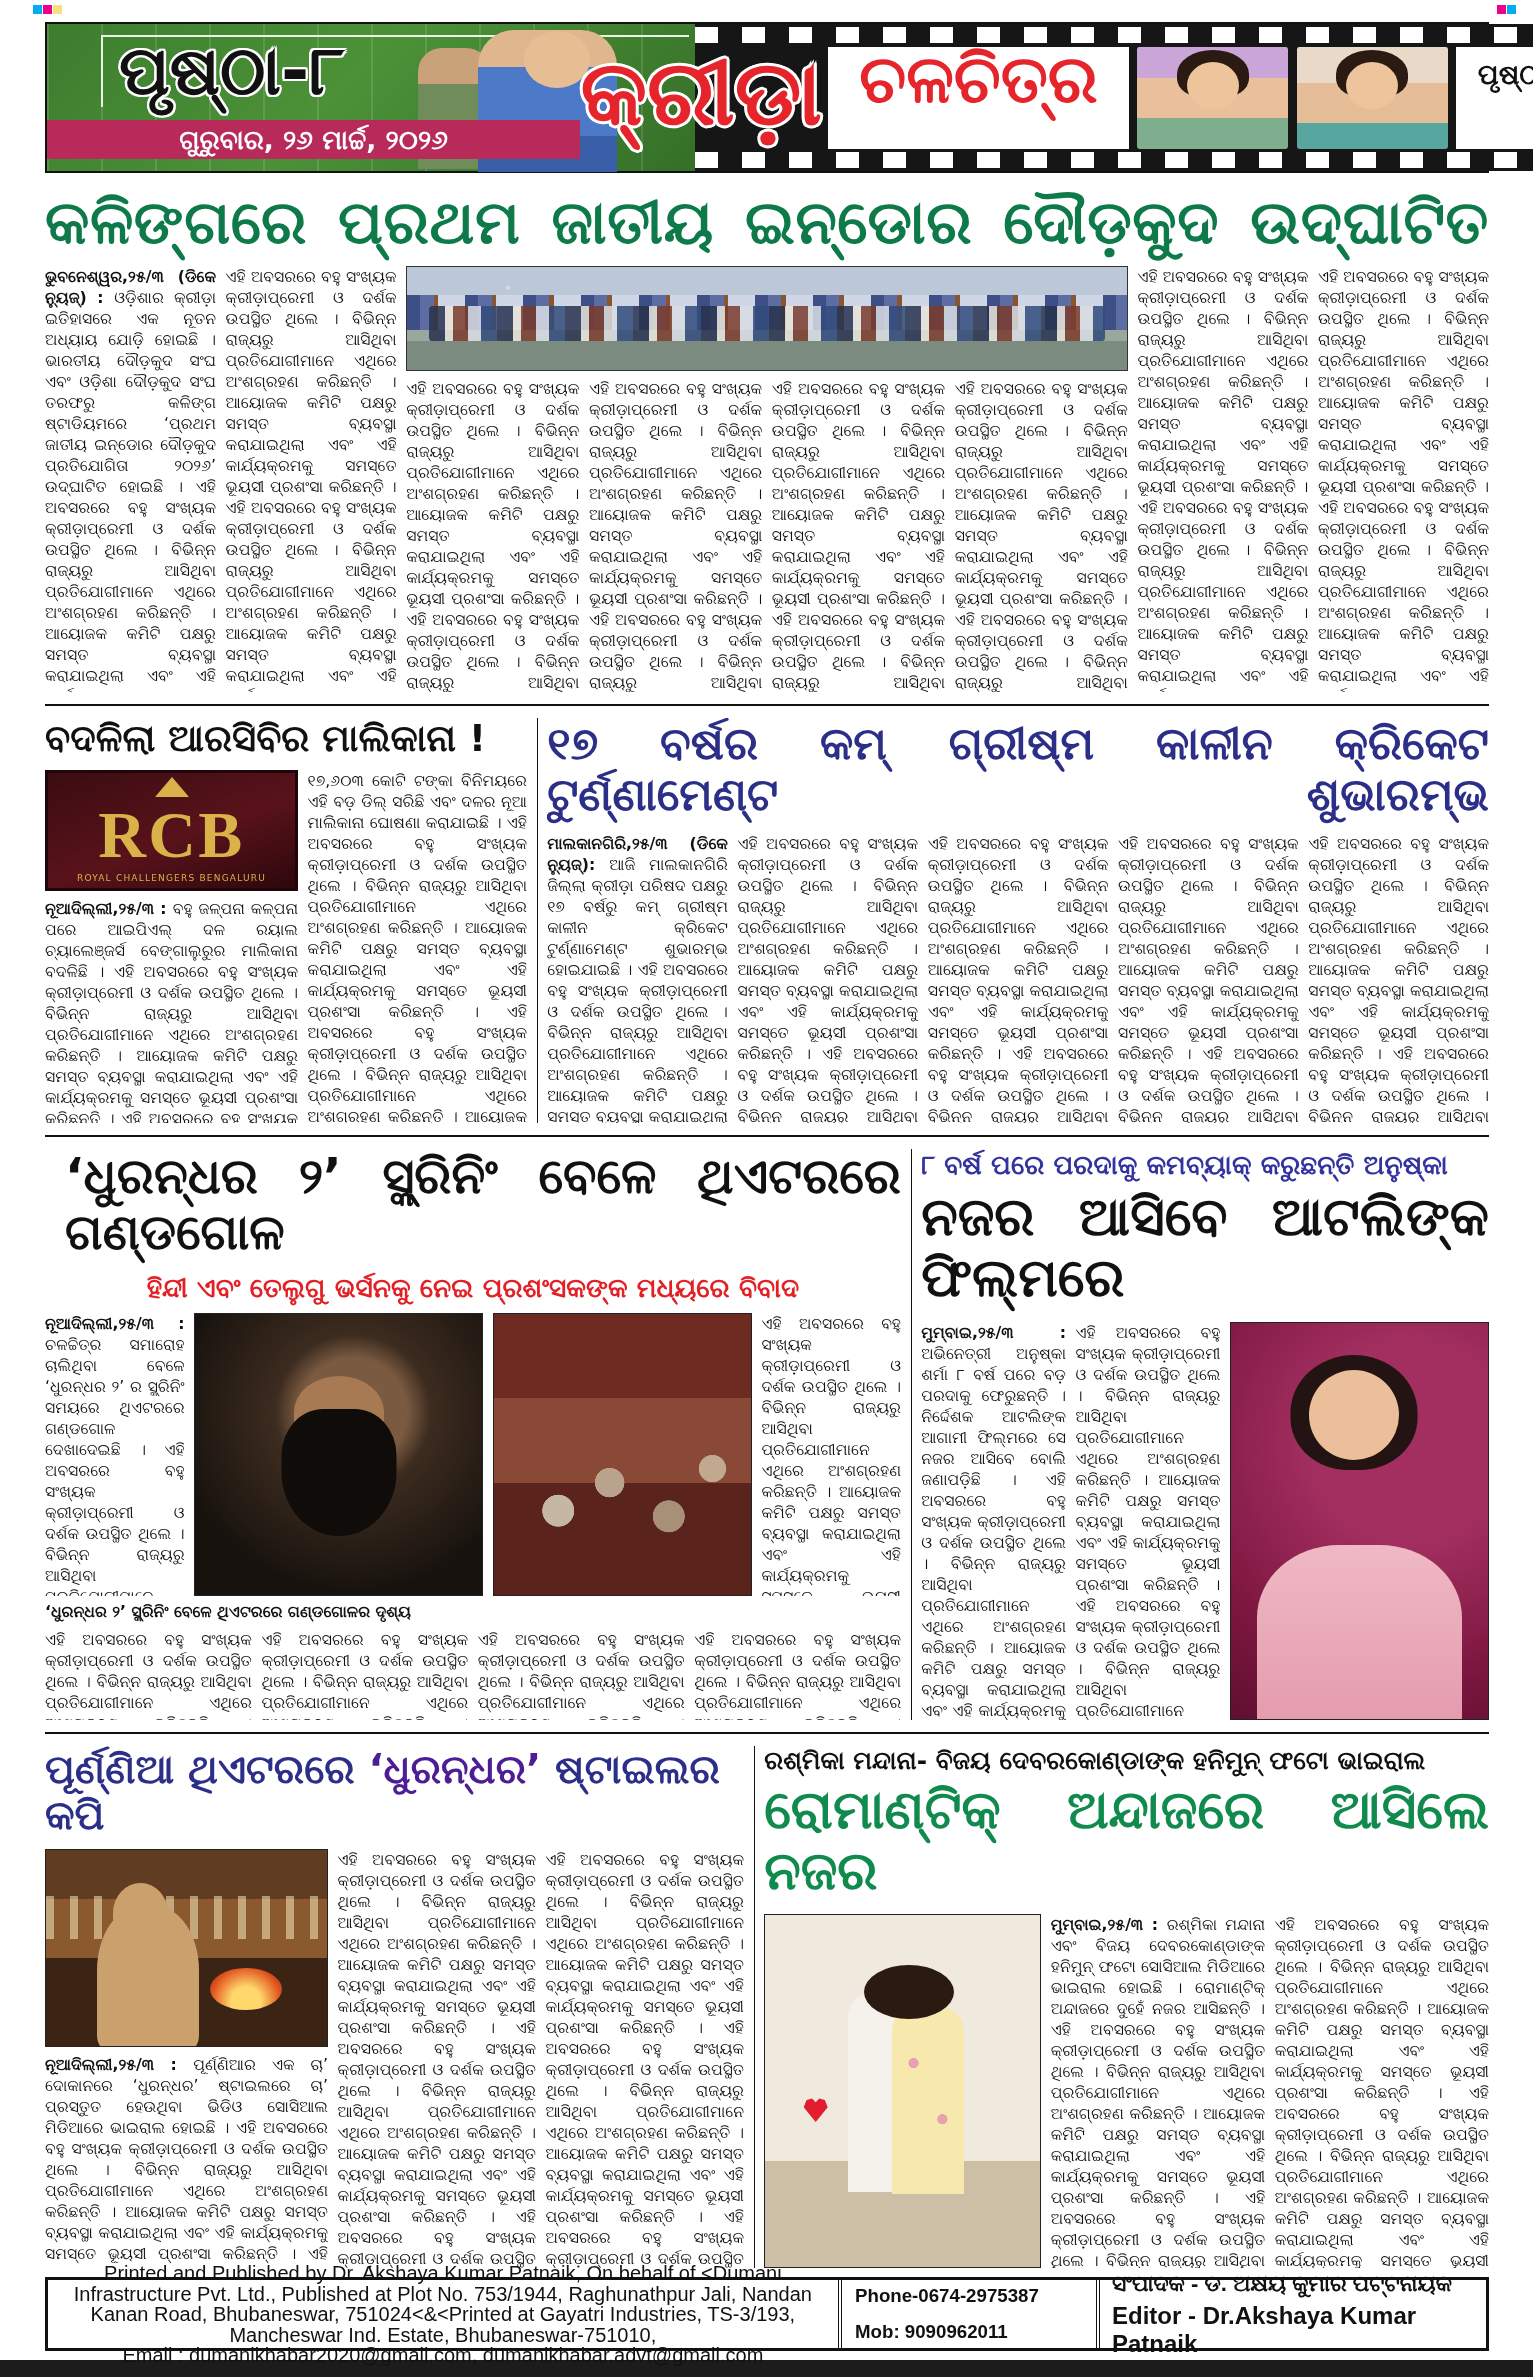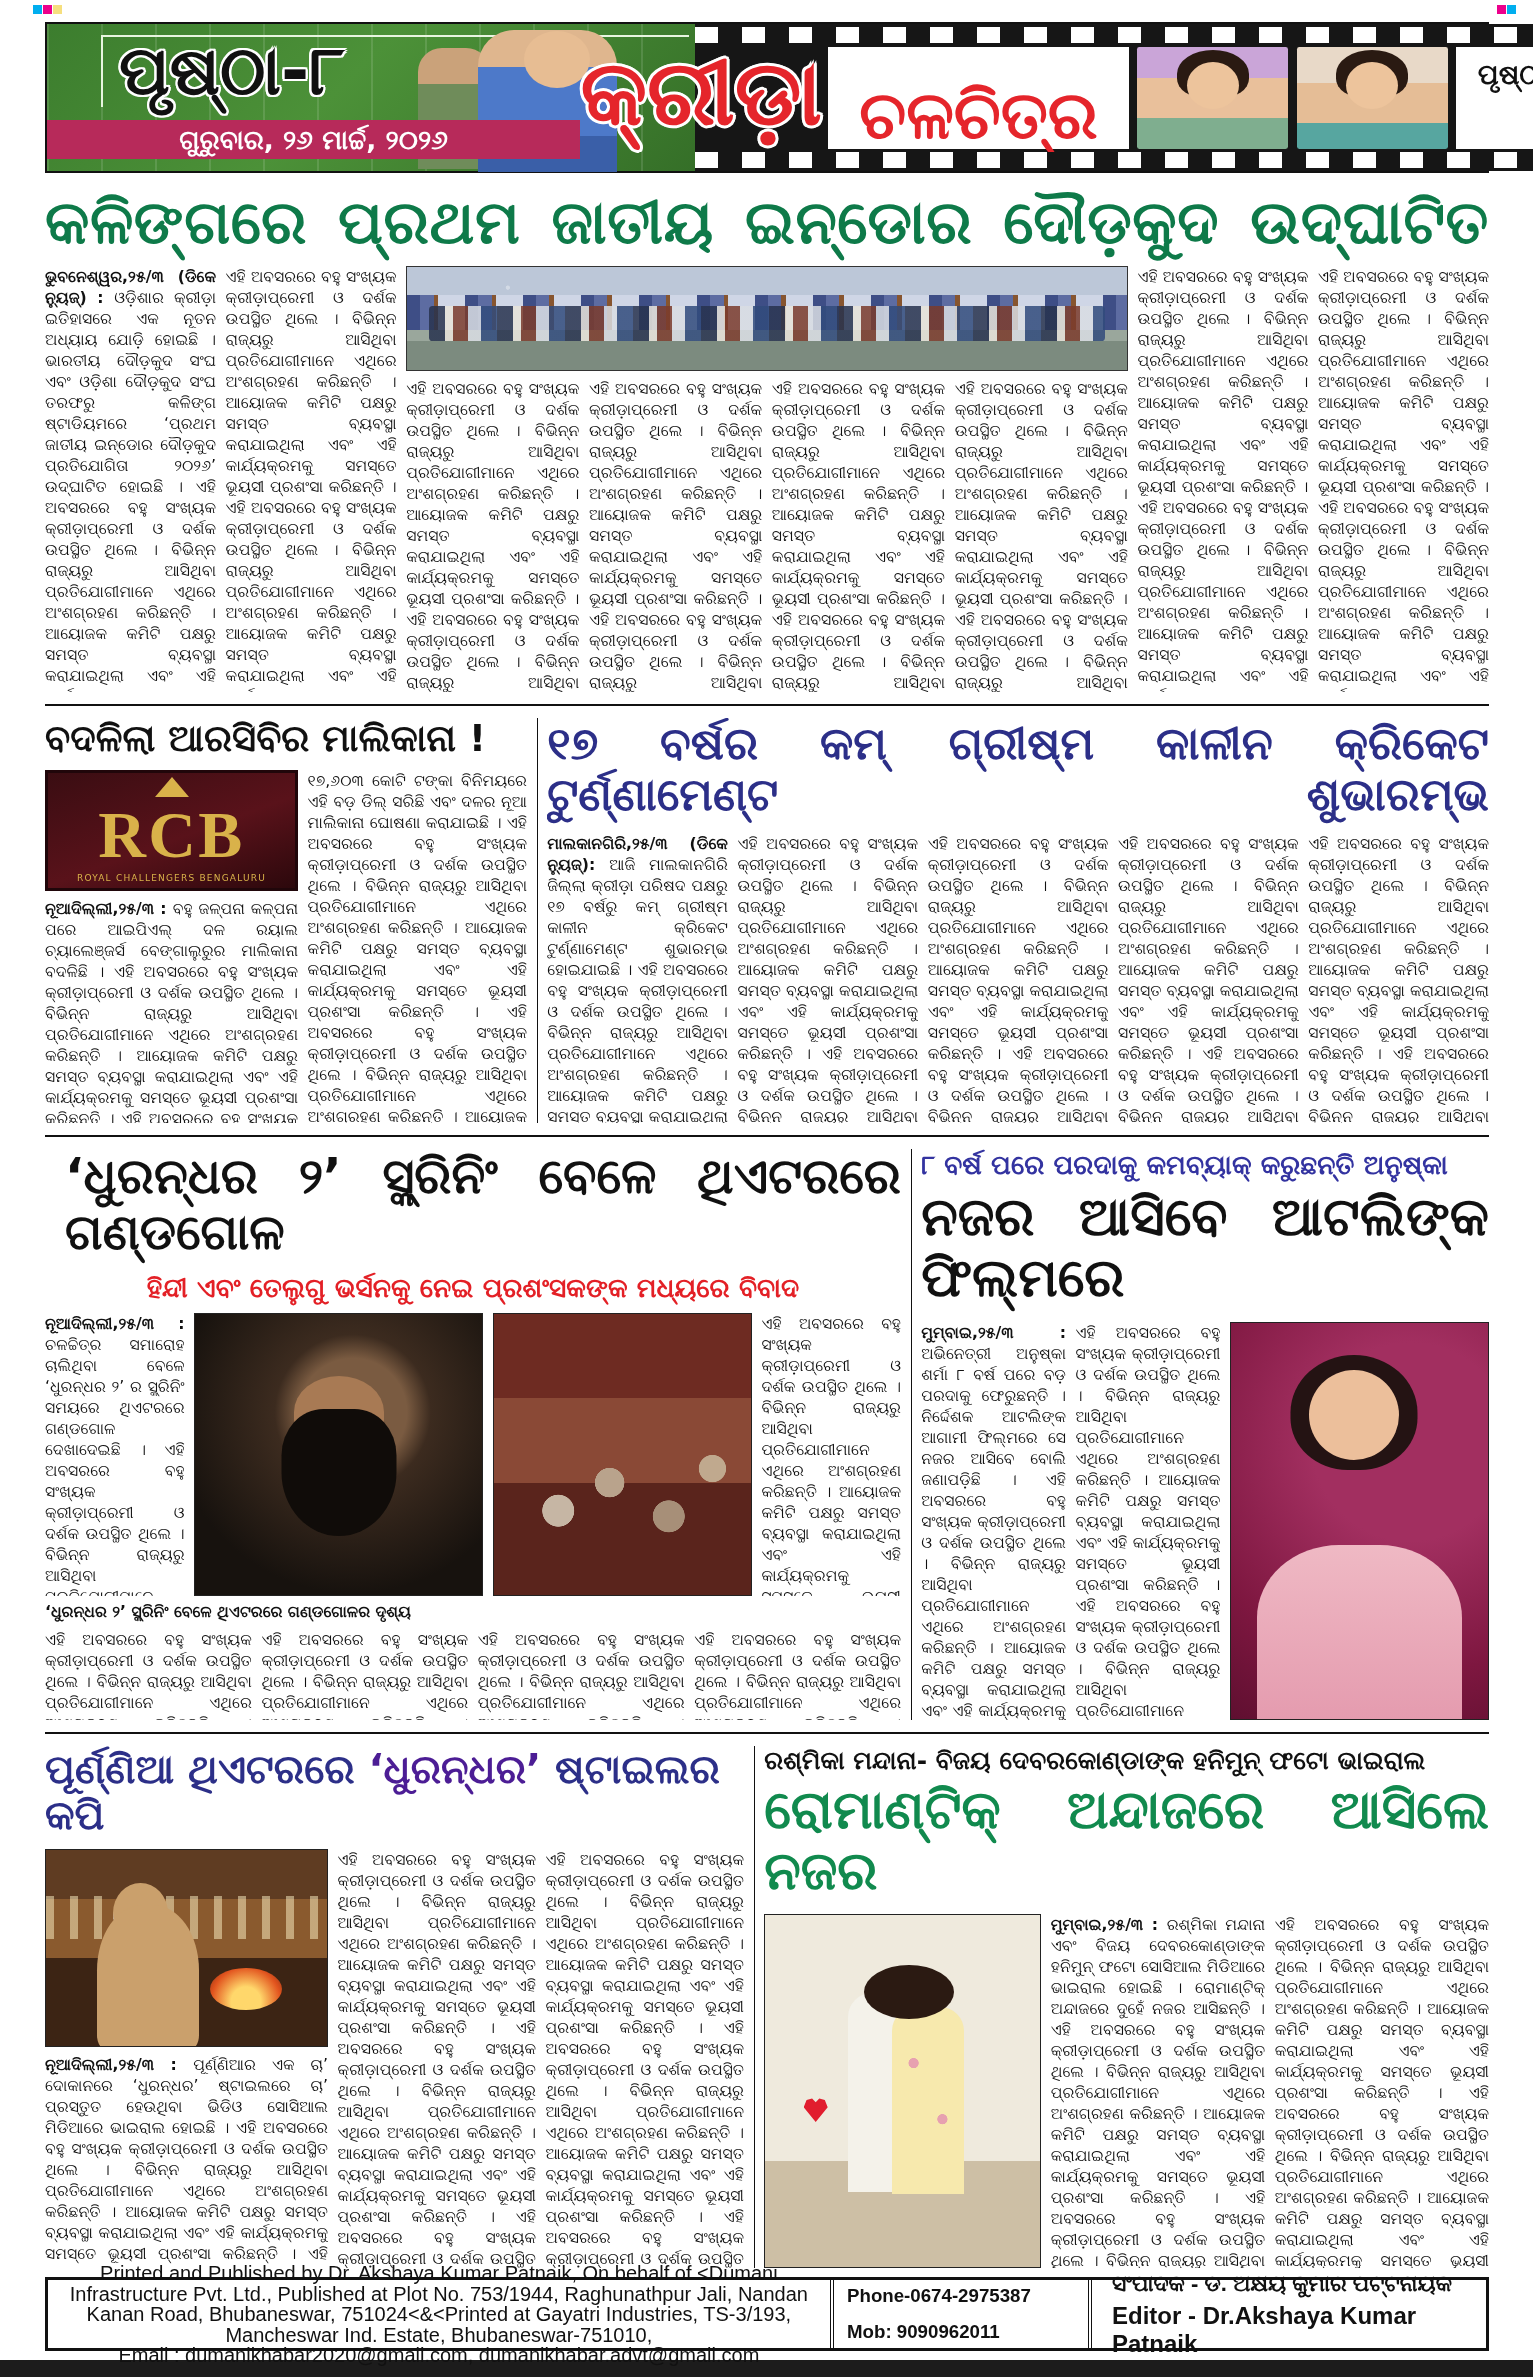--- a/index.html
+++ b/index.html
@@ -43,21 +43,21 @@
   }
   .filmstrip{
     position:relative;flex:1 1 auto;background:#161616;display:flex;align-items:center;gap:8.4px;
     padding:20.5px 6px;box-sizing:border-box;
   }
   .filmstrip:before,.filmstrip:after{
     content:"";position:absolute;left:0;right:0;height:15.7px;
     background:repeating-linear-gradient(90deg,#fff 0 23px,#161616 23px 47px);
   }
   .filmstrip:before{top:3px;} .filmstrip:after{bottom:3px;}
-  .cinePanel{height:102px;flex:0 0 301px;background:#fff;display:flex;align-items:flex-end;justify-content:center;margin-left:127px;}
+  .cinePanel{height:102px;flex:0 0 301px;background:#fff;display:flex;align-items:flex-start;justify-content:center;margin-left:127px;}
   .cineLogo{color:#e5252b;font-size:66px;font-weight:bold;line-height:1;}
   .actress{height:102px;flex:0 0 151px;border-radius:2.4px;position:relative;overflow:hidden;}
   .actress.a1{background:linear-gradient(180deg,#caa5d8 0 30%,#e9c09b 30% 70%,#7fae8f 70% 100%);}
   .actress.a2{background:linear-gradient(180deg,#e8d9c8 0 35%,#e5bd96 35% 75%,#57a6a0 75% 100%);}
   .actress .hair{position:absolute;top:3.6px;left:50%;transform:translateX(-50%);width:72px;height:48px;background:#2a1a12;border-radius:50% 50% 40% 40%;}
   .actress .face{position:absolute;top:15.7px;left:50%;transform:translateX(-50%);width:52px;height:47px;background:#edc49c;border-radius:50%;}
   .pagePanel{height:102px;flex:0 0 136px;background:#fff;display:flex;align-items:flex-start;justify-content:center;padding-top:11px;box-sizing:border-box;}
   .pagePanel span{font-size:28px;font-weight:bold;color:#111;}
   
   .leadHeadline{
@@ -162,21 +162,21 @@
   .photoCouple .heads{position:absolute;left:36%;top:14%;width:90px;height:54px;background:#2b1a12;border-radius:50%;}
   .photoCouple .heart{position:absolute;left:14%;top:52%;width:24px;height:24px;background:#e11d2e;clip-path:polygon(50% 100%,0 38%,12% 8%,35% 2%,50% 18%,65% 2%,88% 8%,100% 38%);}
   .hmPanel{flex:1 1 auto;display:flex;flex-direction:column;overflow:hidden;}
   .hmKicker{font-size:25px;font-weight:bold;color:#111;margin-bottom:4.8px;}
   .hmHead{font-size:53px;color:#118a4e;}
   .hmBody{display:flex;gap:9.6px;margin-top:12px;flex:1;overflow:hidden;}
   
   .footerBox{margin-top:9.6px;border:3px solid #111;display:flex;align-items:stretch;height:74px;box-sizing:border-box;font-family:"Liberation Sans","DejaVu Sans",sans-serif;}
   .fCell1{flex:1 1 auto;display:flex;flex-direction:column;justify-content:center;text-align:center;font-size:20px;line-height:20.5px;padding:0 8.4px;}
   .fCell2{flex:0 0 241px;border-left:4.2px double #111;display:flex;flex-direction:column;justify-content:center;gap:14px;padding-left:13.3px;font-size:18.7px;font-weight:bold;}
-  .fCell3{flex:0 0 374px;border-left:4.2px double #111;display:flex;flex-direction:column;justify-content:center;gap:4.8px;padding-left:20px;font-weight:bold;}
+  .fCell3{flex:0 0 374px;border-left:4.2px double #111;display:flex;flex-direction:column;justify-content:center;gap:4.8px;padding-left:12px;font-weight:bold;}
   .fCell3 .od{font-size:22px;} .fCell3 .en{font-size:24px;}
   .blackbar{height:19.3px;background:#1c1c1c;margin:8.4px -45px 0 -45px;}
 </style>
 </head>
 <body>
 
 <div id="page">
 
   <div class="regrow">
     <div class="regsq" style="background: rgb(0, 174, 239);"></div>

